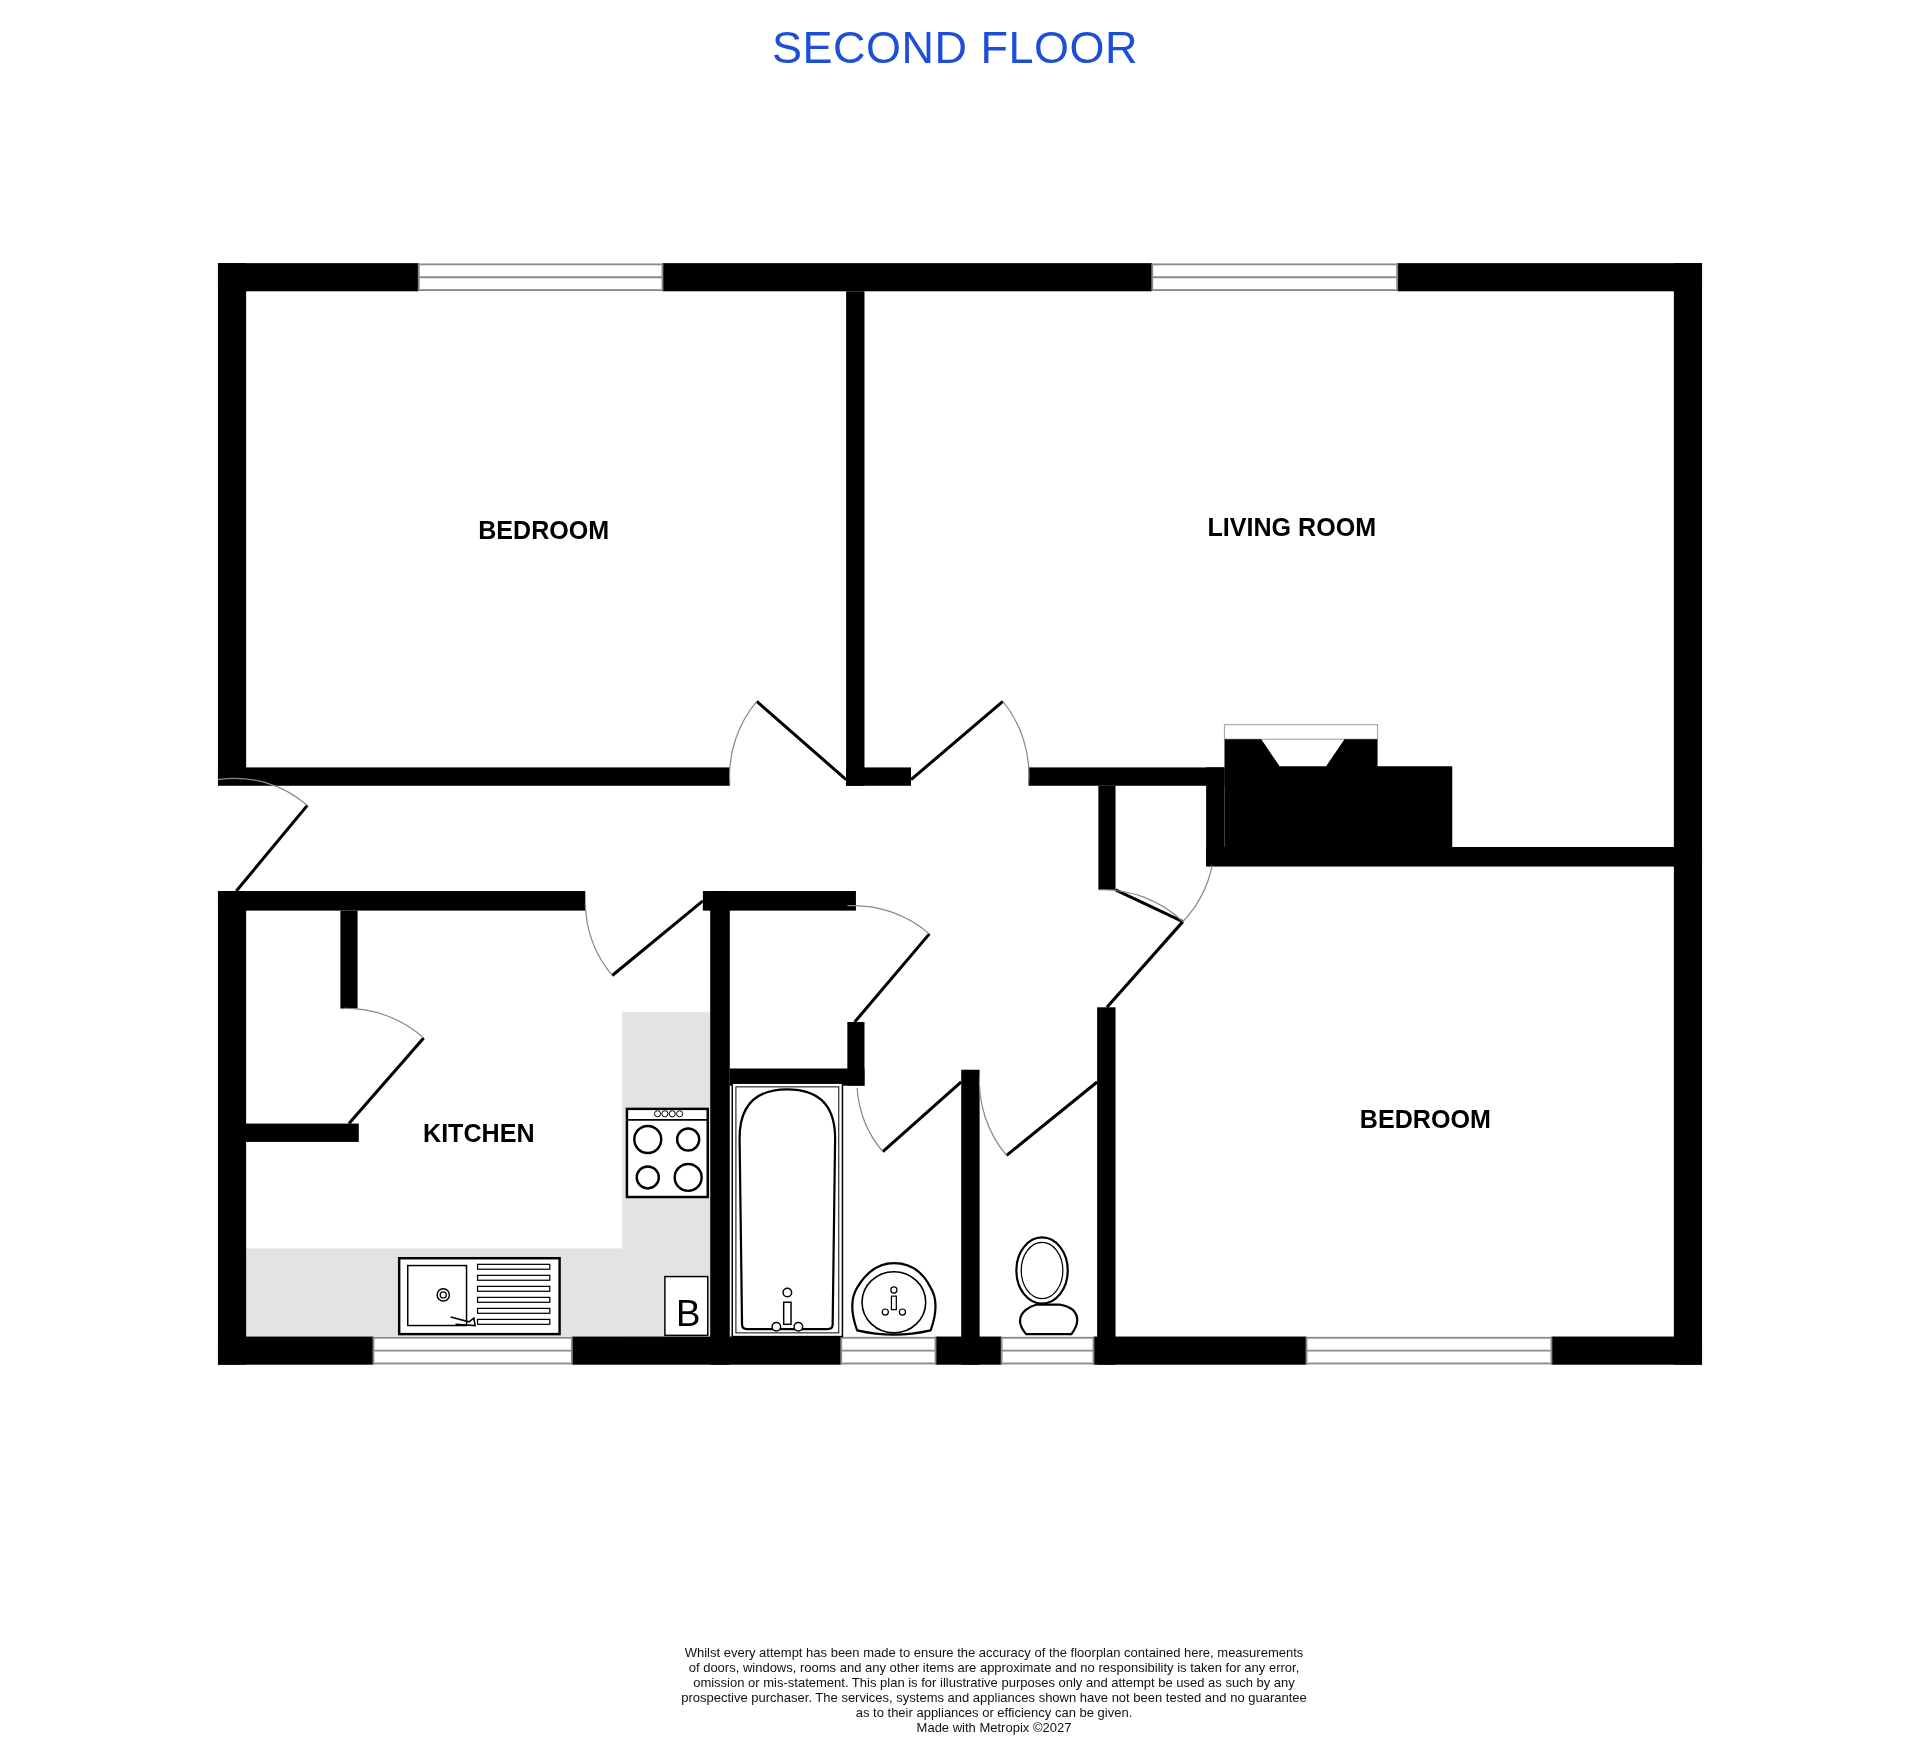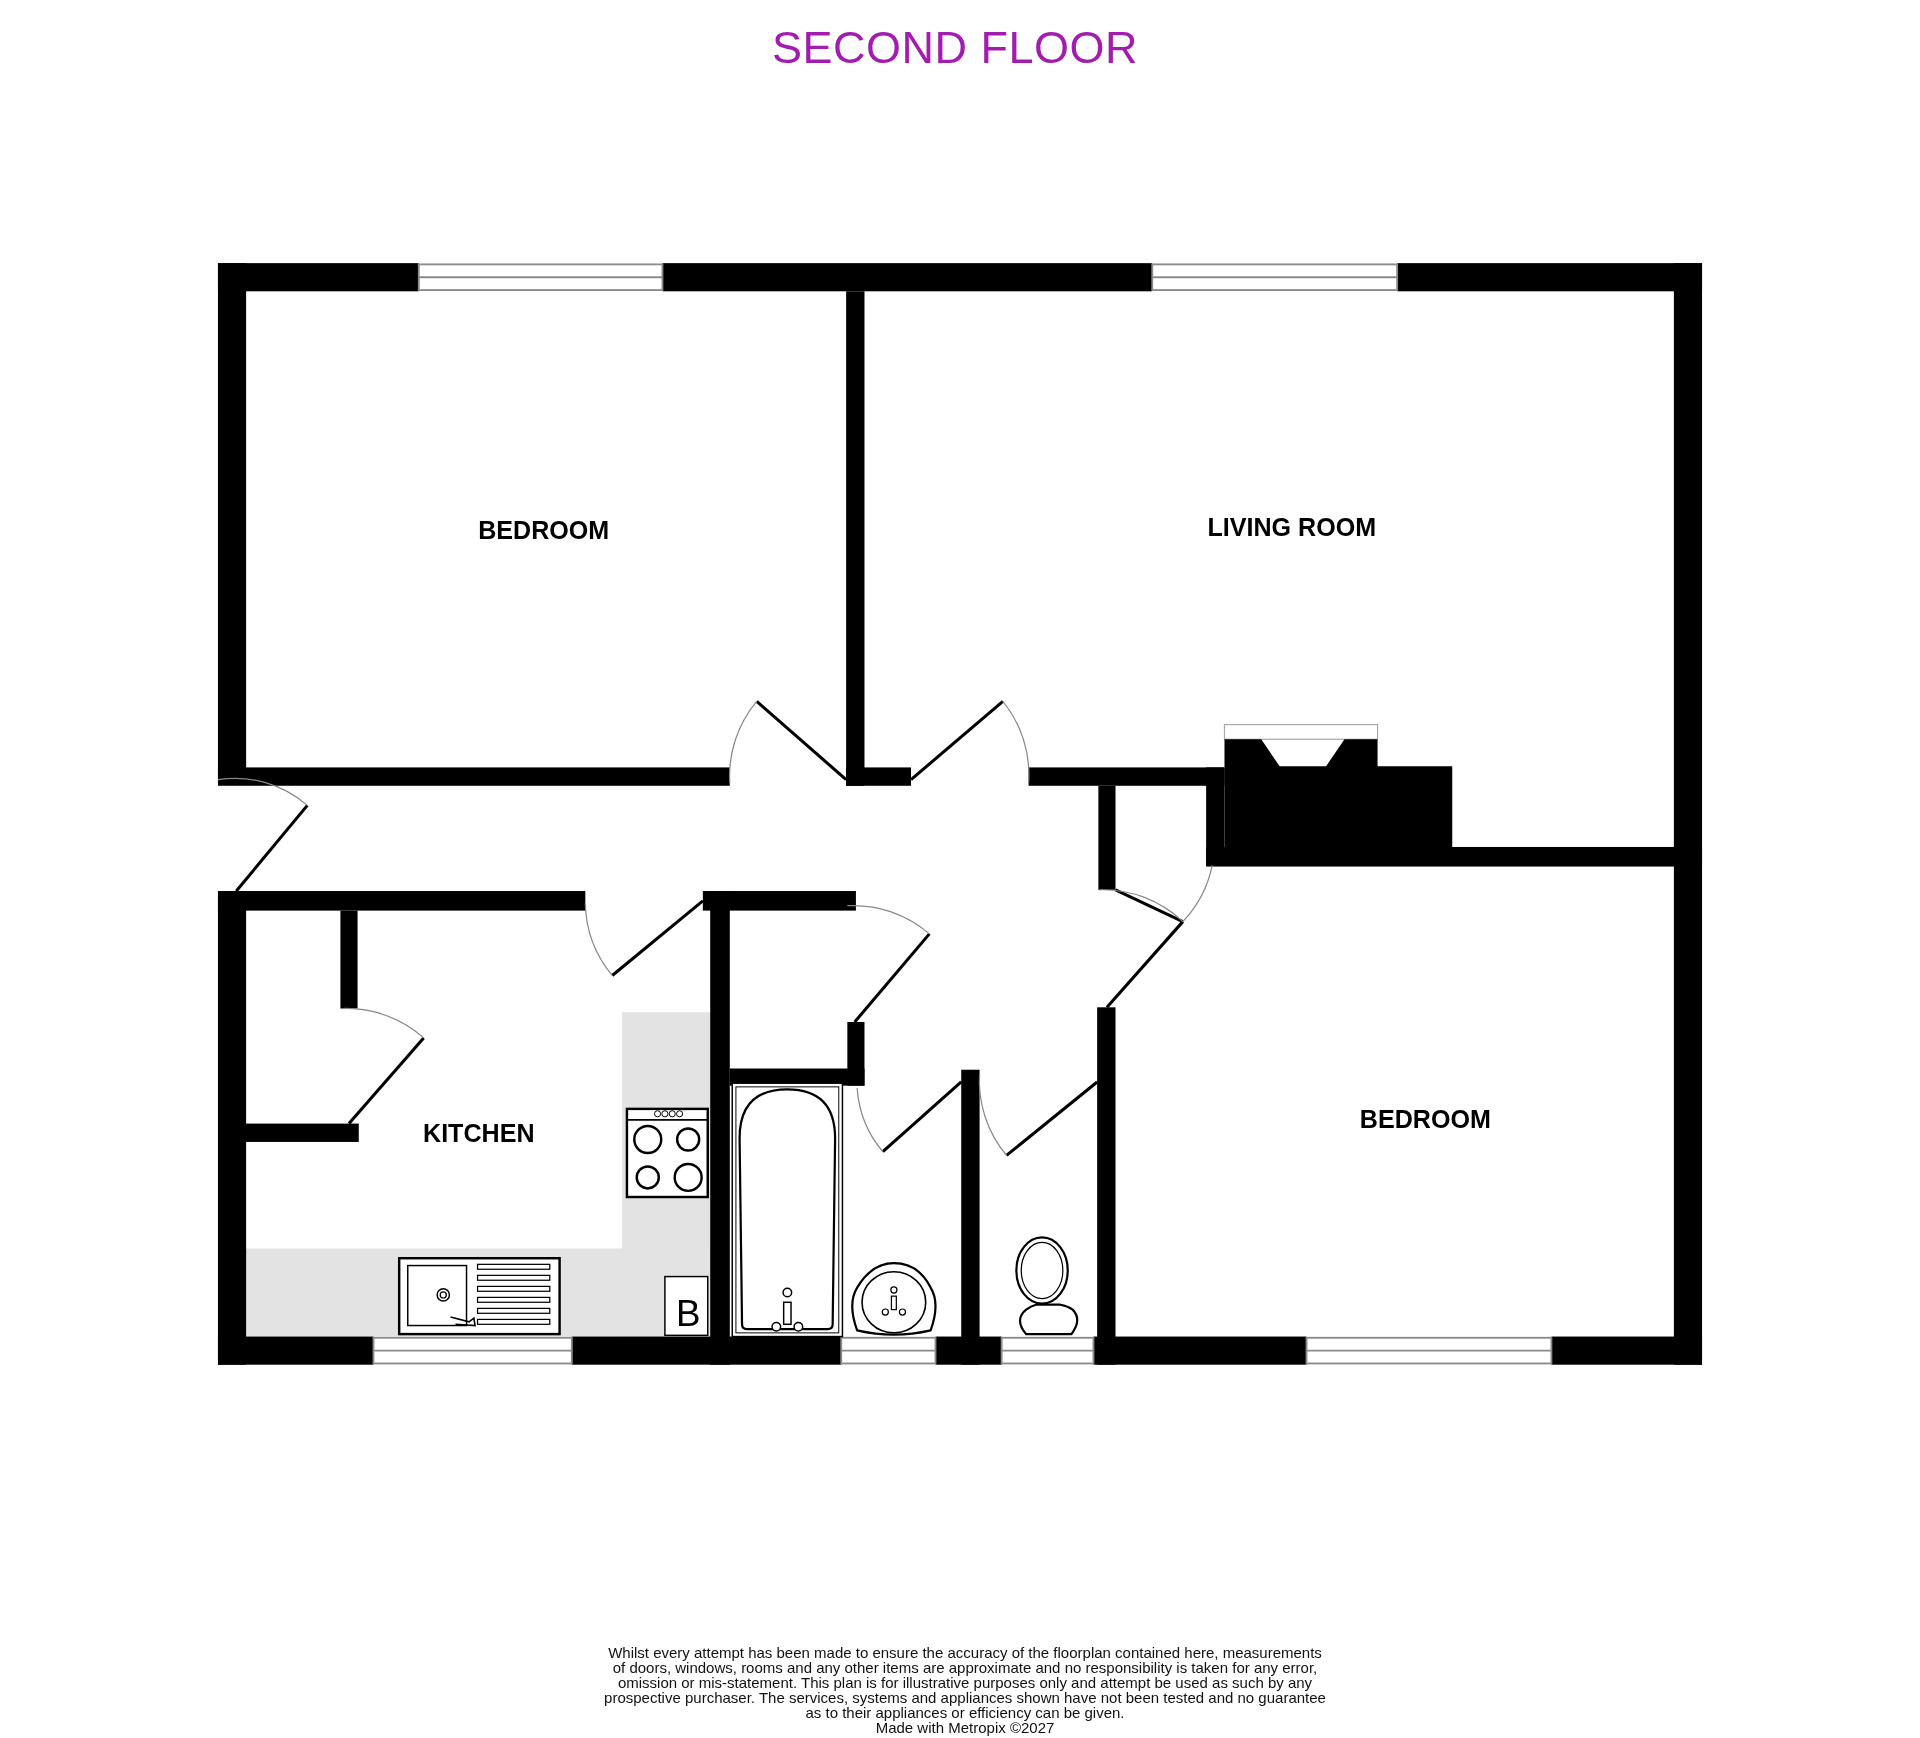--- a/index.html
+++ b/index.html
@@ -1,21 +1,21 @@
 <!DOCTYPE html>
 <html><head>
 <meta charset="utf-8">
 <style>
   html,body{margin:0;padding:0;background:#ffffff;}
   body{width:1920px;height:1738px;position:relative;overflow:hidden;font-family:"Liberation Sans",sans-serif;}
-  #title{position:absolute;left:0;top:22px;width:1910px;text-align:center;font-size:45px;color:#a21caf;letter-spacing:0.5px;}
+  #title{position:absolute;left:0;top:22px;width:1910px;text-align:center;font-size:45px;color:#1d4ed8;letter-spacing:0.5px;}
   #plan{position:absolute;left:0;top:0;width:1920px;height:1738px;}
   .room-label{font-family:"Liberation Sans",sans-serif;font-weight:bold;font-size:20.5px;fill:#000;text-anchor:middle;}
   .boiler-label{font-family:"Liberation Sans",sans-serif;font-size:30px;fill:#000;text-anchor:middle;}
-  #disclaimer{position:absolute;left:555px;top:1645px;width:820px;text-align:center;font-size:15px;line-height:15px;color:#111;font-family:"Liberation Sans",sans-serif;}
+  #disclaimer{position:absolute;left:584px;top:1645px;width:820px;text-align:center;font-size:13px;line-height:15px;color:#111;font-family:"Liberation Sans",sans-serif;}
   #disclaimer div{white-space:nowrap;}
 </style>
 </head>
 <body>
 
 <div id="title">SECOND FLOOR</div>
 
 <svg id="plan" viewBox="0 0 1568 1420" preserveAspectRatio="none" xmlns="http://www.w3.org/2000/svg">
 
   <g fill="#e3e3e3">

